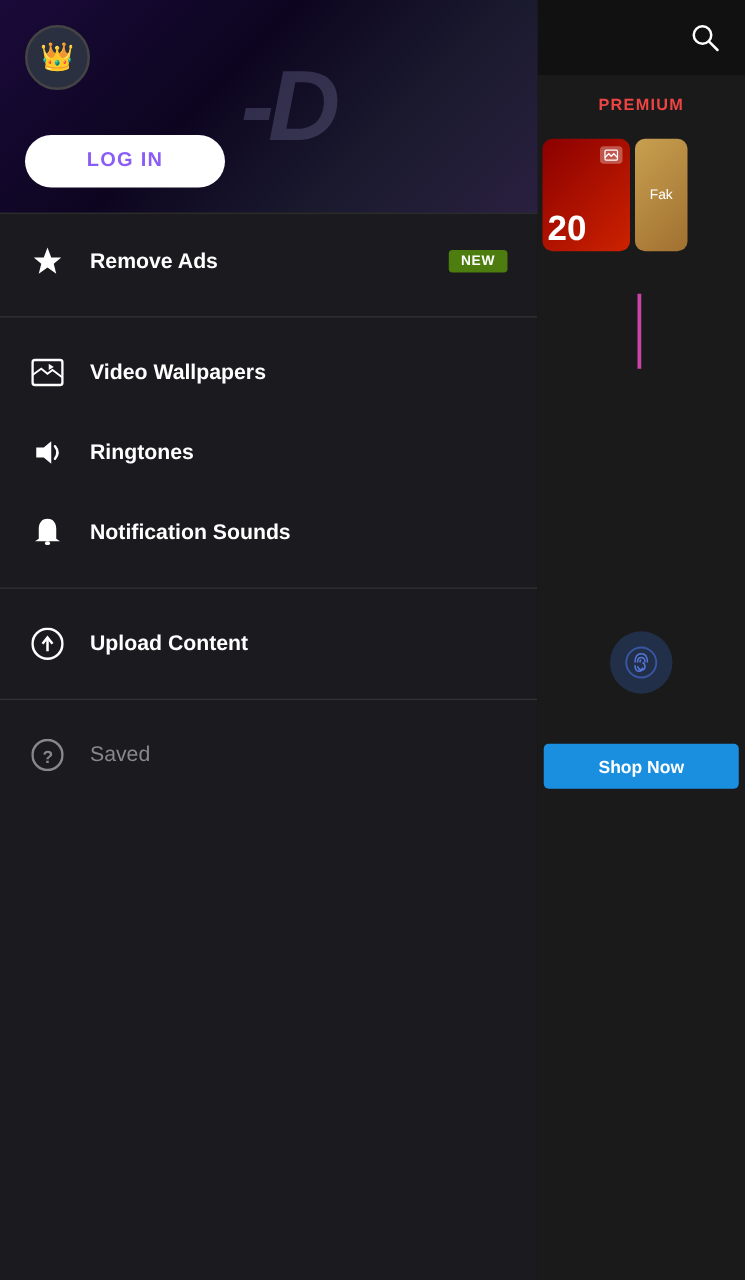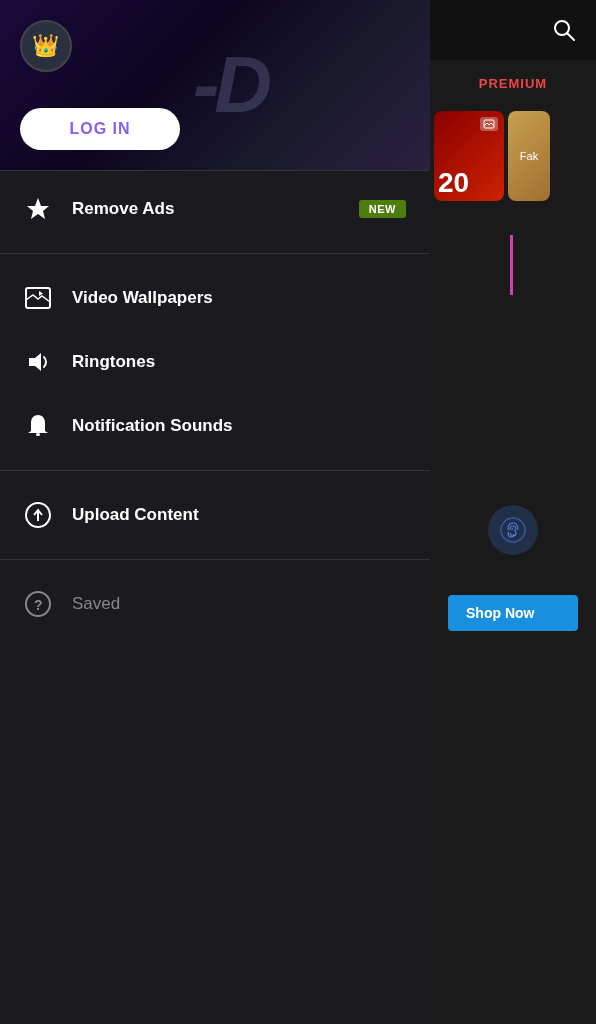--- a/index.html
+++ b/index.html
@@ -117,22 +117,22 @@
       justify-content: center;
     }
 
     .shop-now-btn {
       background: #1a8fe0;
       color: #fff;
       font-size: 14px;
       font-weight: bold;
       padding: 10px 18px;
       border-radius: 4px;
-      text-align: left;
-      width: 130px;
+      text-align: center;
+      width: 156px;
     }
 
     .pink-line {
       width: 3px;
       height: 60px;
       background: #cc44aa;
       position: absolute;
       right: 0;
       bottom: 280px;
     }

